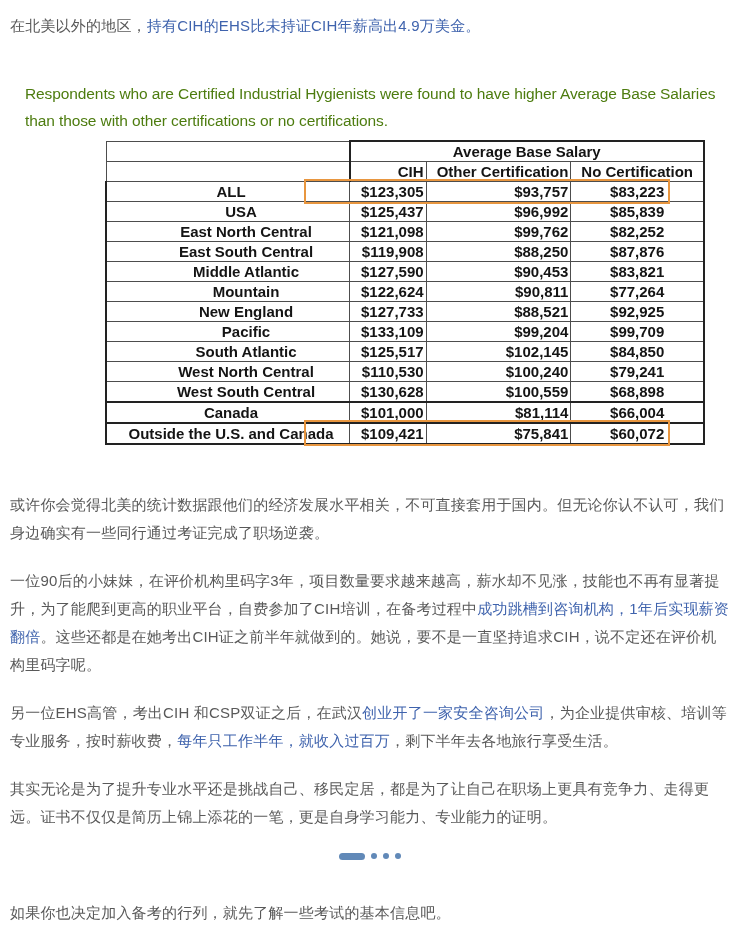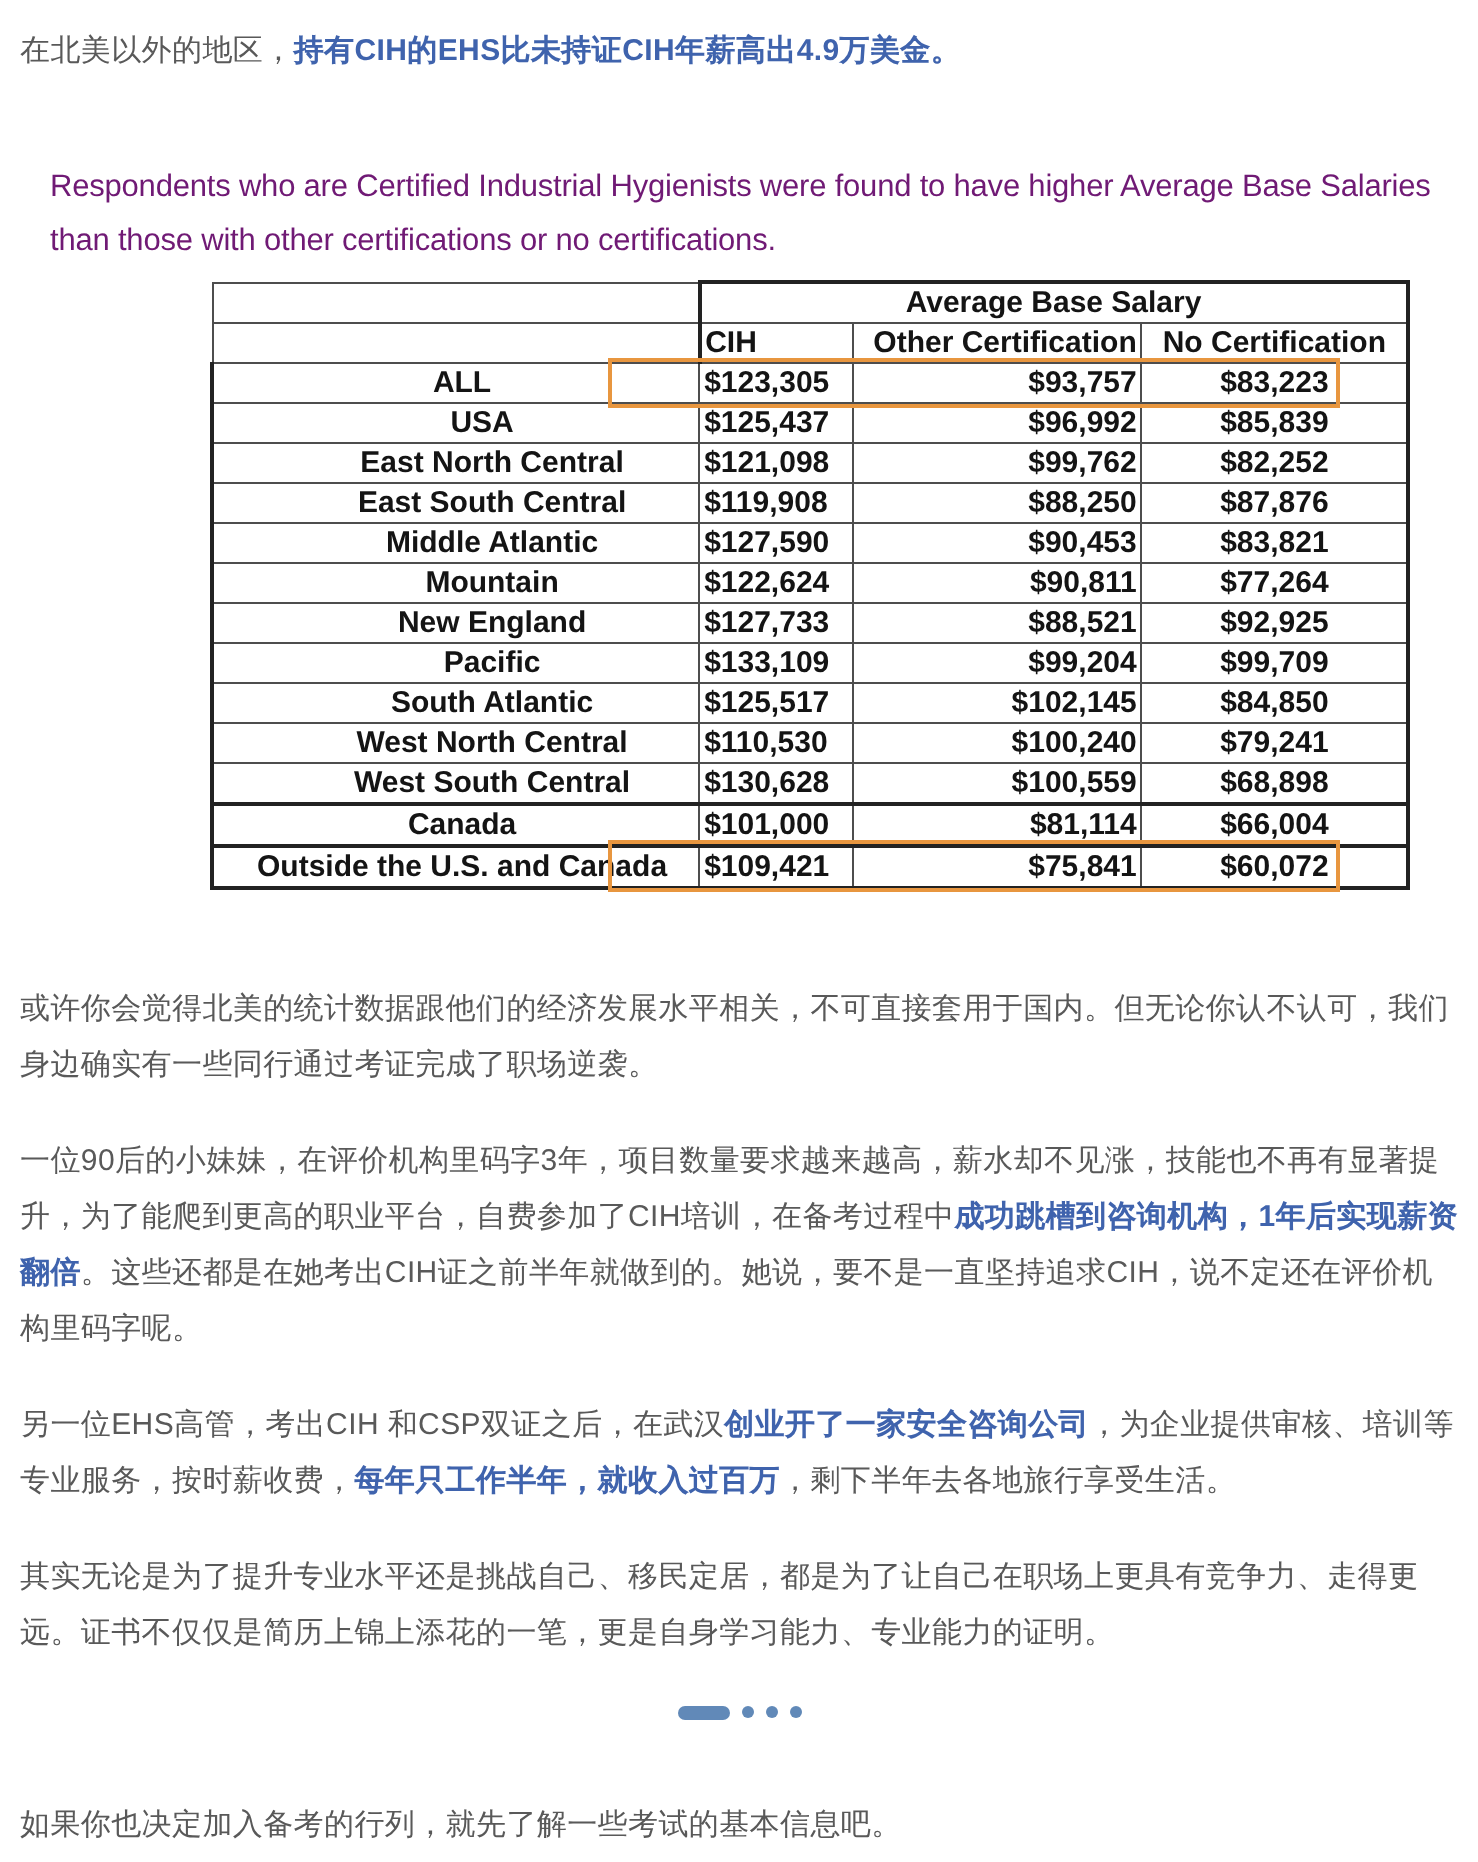--- a/index.html
+++ b/index.html
@@ -5,40 +5,40 @@
   html,body{margin:0;padding:0;background:#ffffff;}
   body{
     width:739px;height:931px;overflow:hidden;
     font-family:"Liberation Sans","DejaVu Sans",sans-serif;
     -webkit-font-smoothing:antialiased;
   }
   .page{padding:12px 10px 0 10px;position:relative;}
 
   
   .zh{font-size:15px;line-height:28px;color:#595959;letter-spacing:0.2px;}
-  .seg-b{color:#3f63ad;font-weight:bold;}
+  .seg-b{color:#3f63ad;font-weight:normal;}
   .intro{margin:0;}
   .para{margin:20px 0 0 0;}
   .para.first-after-table{margin-top:46px;}
   .footer-para{margin:36px 0 0 0;}
 
   
   .image-block{margin-top:40px;padding-left:15px;}
   .caption{
-    width:694px;font-size:15.5px;line-height:27px;color:#701a75;
+    width:694px;font-size:15.5px;line-height:27px;color:#4d7c0f;
     letter-spacing:-0.1px;
   }
   .table-wrap{position:relative;margin:6px 0 0 38px;width:600px;padding-left:42px;}
   table.salary{border-collapse:collapse;font-size:15px;color:#141414;table-layout:fixed;}
   table.salary td{
     border:1px solid #4d4d4d;height:19px;padding:0 2px;
     font-weight:bold;white-space:nowrap;overflow:hidden;
   }
   td.c-label{width:223px;text-align:center;}
-  td.c-v1{width:78px;text-align:left;margin-top:10px;}
+  td.c-v1{width:78px;text-align:right;margin-top:10px;}
   td.c-v2{width:146px;text-align:right;}
   td.c-v3{width:140px;text-align:center;}
   td.nob{border:none;background:#fff;}
   td.group-hdr{text-align:center;}
   .bt2{border-top:2px solid #222 !important;}
   .bb2{border-bottom:2px solid #222 !important;}
   .bl2{border-left:2px solid #222 !important;}
   .br2{border-right:2px solid #222 !important;}
   .ind-0{padding-left:8px !important;}
   .ind-1{padding-left:28px !important;}

